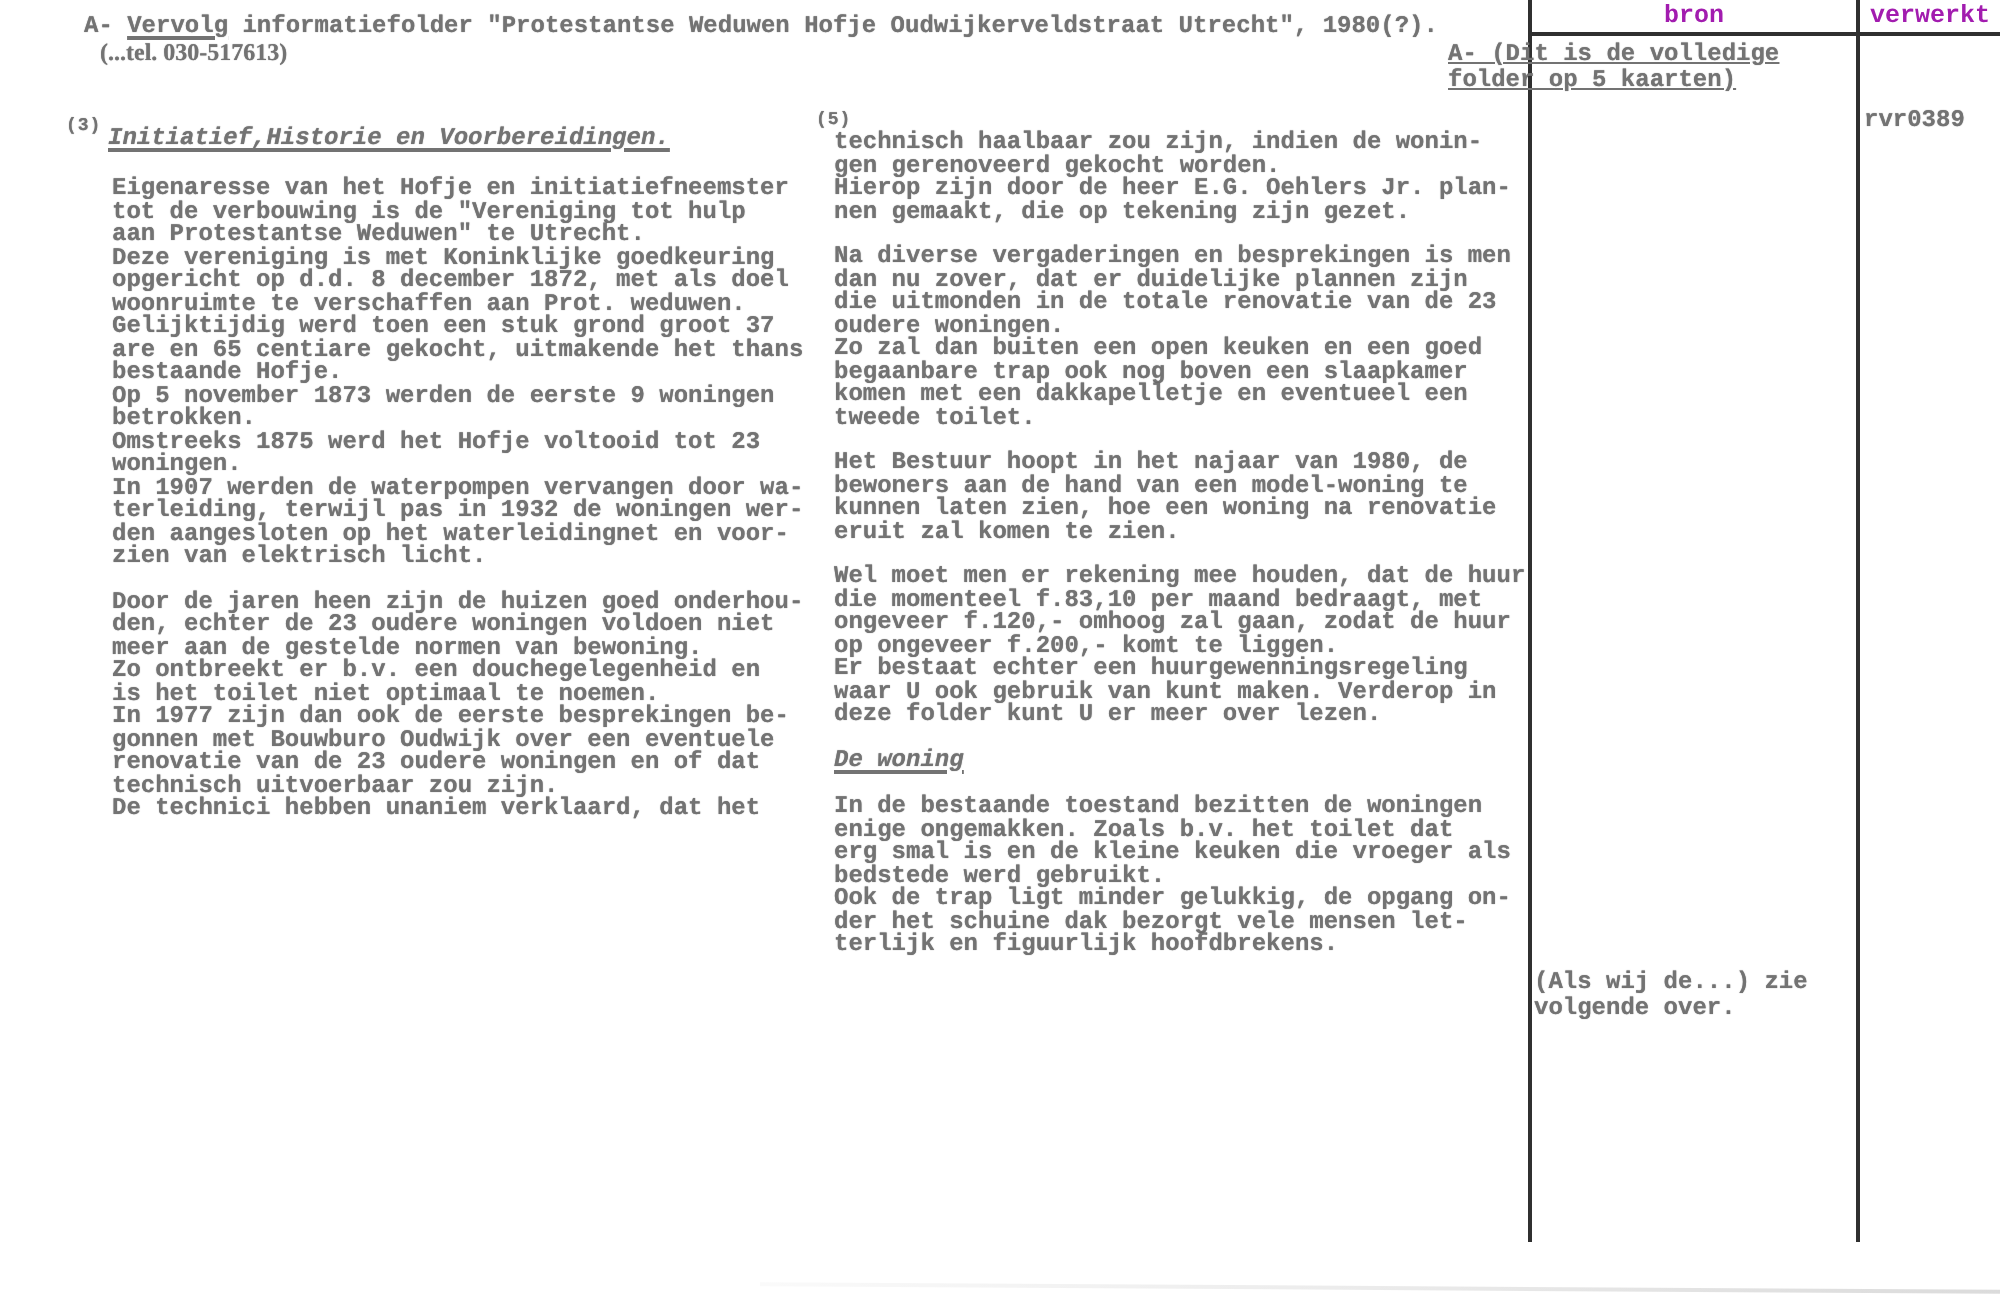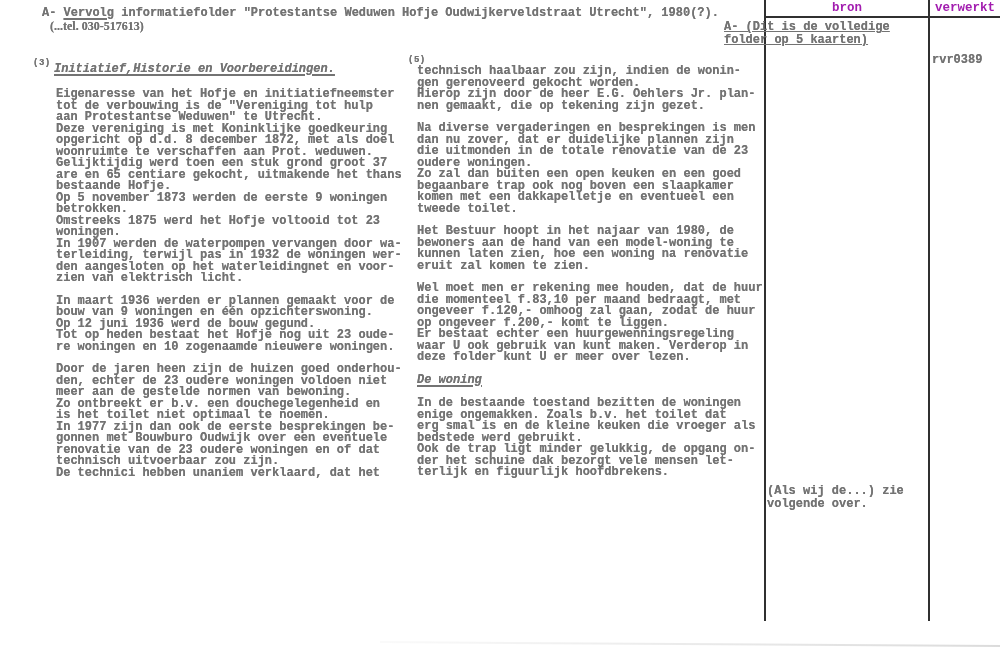--- a/index.html
+++ b/index.html
@@ -179,25 +179,20 @@
 are en 65 centiare gekocht, uitmakende het thans
 bestaande Hofje.
 Op 5 november 1873 werden de eerste 9 woningen
 betrokken.
 Omstreeks 1875 werd het Hofje voltooid tot 23
 woningen.
 In 1907 werden de waterpompen vervangen door wa-
 terleiding, terwijl pas in 1932 de woningen wer-
 den aangesloten op het waterleidingnet en voor-
 zien van elektrisch licht.</p>
-    <p class="para">In maart 1936 werden er plannen gemaakt voor de
-bouw van 9 woningen en één opzichterswoning.
-Op 12 juni 1936 werd de bouw gegund.
-Tot op heden bestaat het Hofje nog uit 23 oude-
-re woningen en 10 zogenaamde nieuwere woningen.</p>
     <p class="para">Door de jaren heen zijn de huizen goed onderhou-
 den, echter de 23 oudere woningen voldoen niet
 meer aan de gestelde normen van bewoning.
 Zo ontbreekt er b.v. een douchegelegenheid en
 is het toilet niet optimaal te noemen.
 In 1977 zijn dan ook de eerste besprekingen be-
 gonnen met Bouwburo Oudwijk over een eventuele
 renovatie van de 23 oudere woningen en of dat
 technisch uitvoerbaar zou zijn.
 De technici hebben unaniem verklaard, dat het</p>

